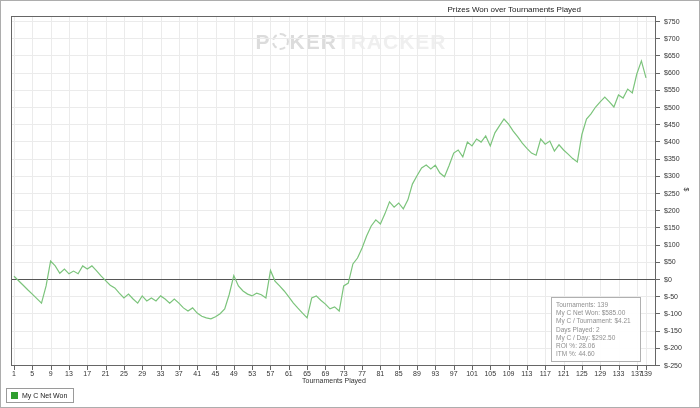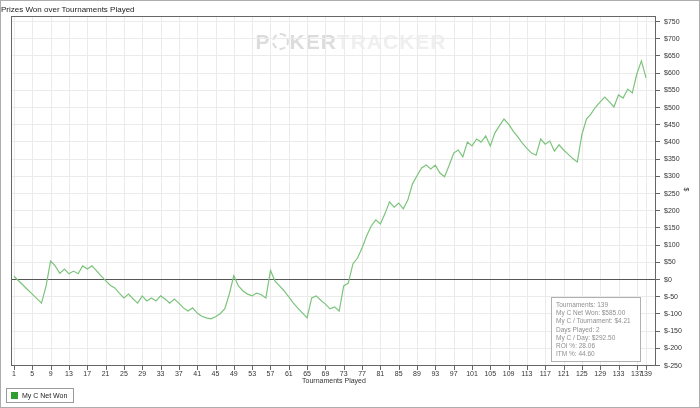--- a/index.html
+++ b/index.html
@@ -1,17 +1,17 @@
 <!DOCTYPE html>
 <html><head>
 <meta charset="utf-8">
 <style>
   html,body{margin:0;padding:0;background:#fff;font-family:"Liberation Sans","DejaVu Sans",sans-serif;}
   #stage{position:relative;width:698px;height:406px;background:#ffffff;border:1px solid #adadad;overflow:hidden;}
-  .chart-title{position:absolute;top:4px;left:0;width:632px;text-align:left;font-size:8px;color:#222;}
+  .chart-title{position:absolute;top:4px;left:0;width:580px;text-align:right;font-size:8px;color:#222;}
   #plot-wrap{position:absolute;left:10px;top:15px;}
   .watermark{position:absolute;top:29px;left:0;width:700px;text-align:center;font-size:21px;font-weight:bold;letter-spacing:1px;pointer-events:none;}
   .wm-dark{color:#dcdcdc;}
   .wm-light{color:#efefef;}
   .wm-chip{display:inline-block;width:13px;height:13px;border:2.5px dashed #dcdcdc;border-radius:50%;vertical-align:-1px;margin:0 1px;}
   .ytick{position:absolute;left:663px;font-size:7px;color:#333;line-height:9px;white-space:nowrap;}
   .xtick{position:absolute;width:22px;text-align:center;font-size:7px;color:#333;line-height:9px;}
   .x-axis-title{position:absolute;left:10px;width:646px;top:376px;text-align:center;font-size:7px;color:#333;}
   .y-axis-title{position:absolute;left:684px;top:185px;font-size:7px;color:#333;transform:rotate(90deg);}
   .legend-box{position:absolute;left:5px;top:387px;border:1px solid #9a9a9a;background:#fff;padding:2px 6px 2px 4px;display:flex;align-items:center;gap:4px;}

